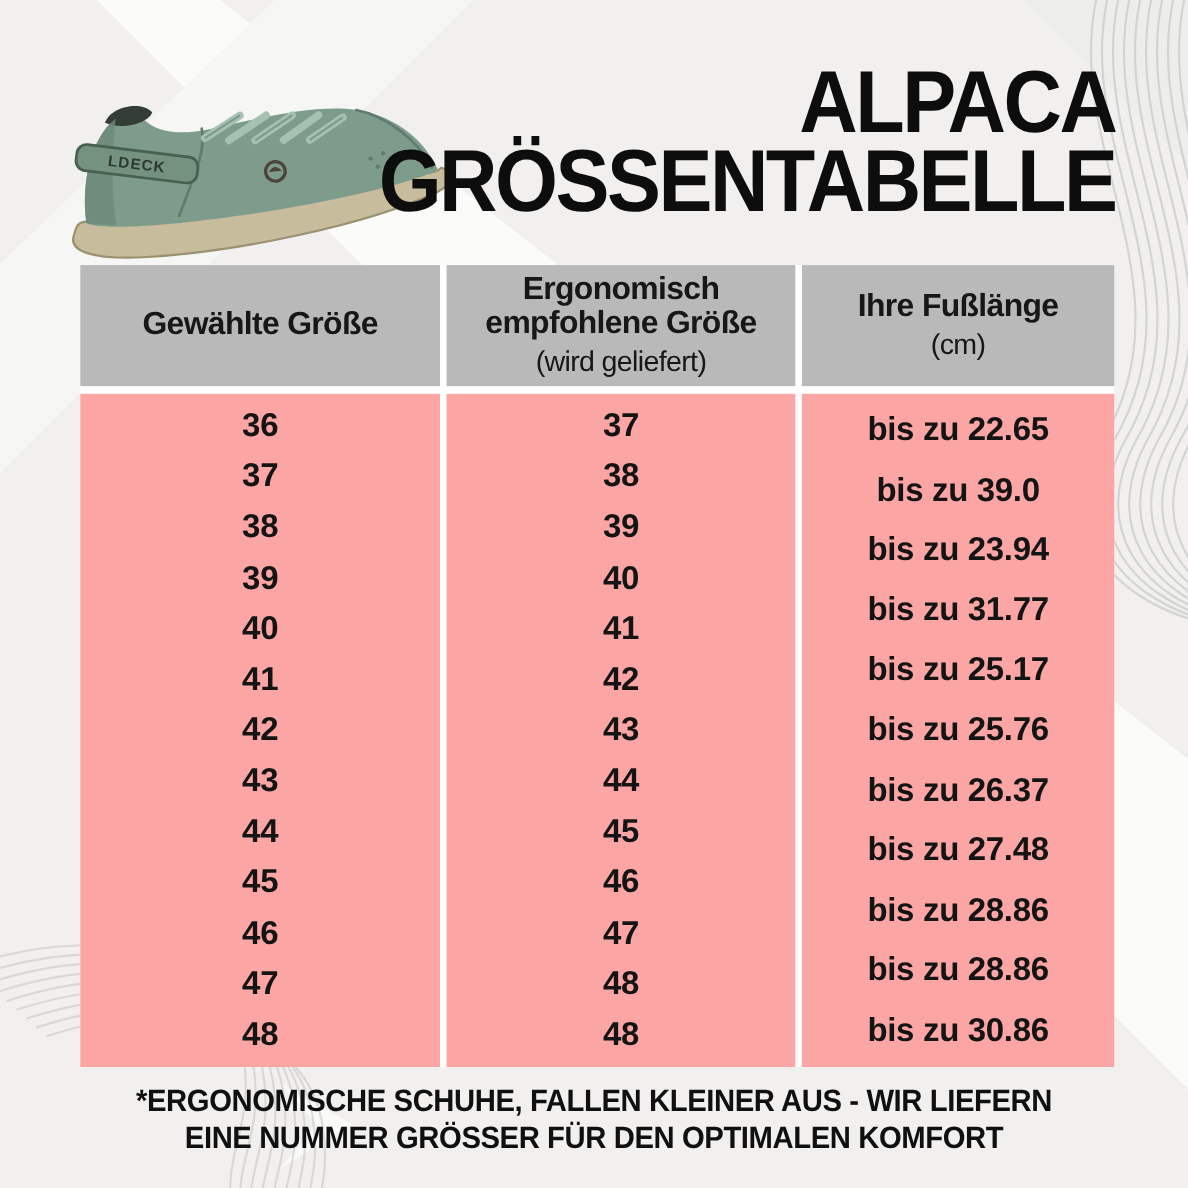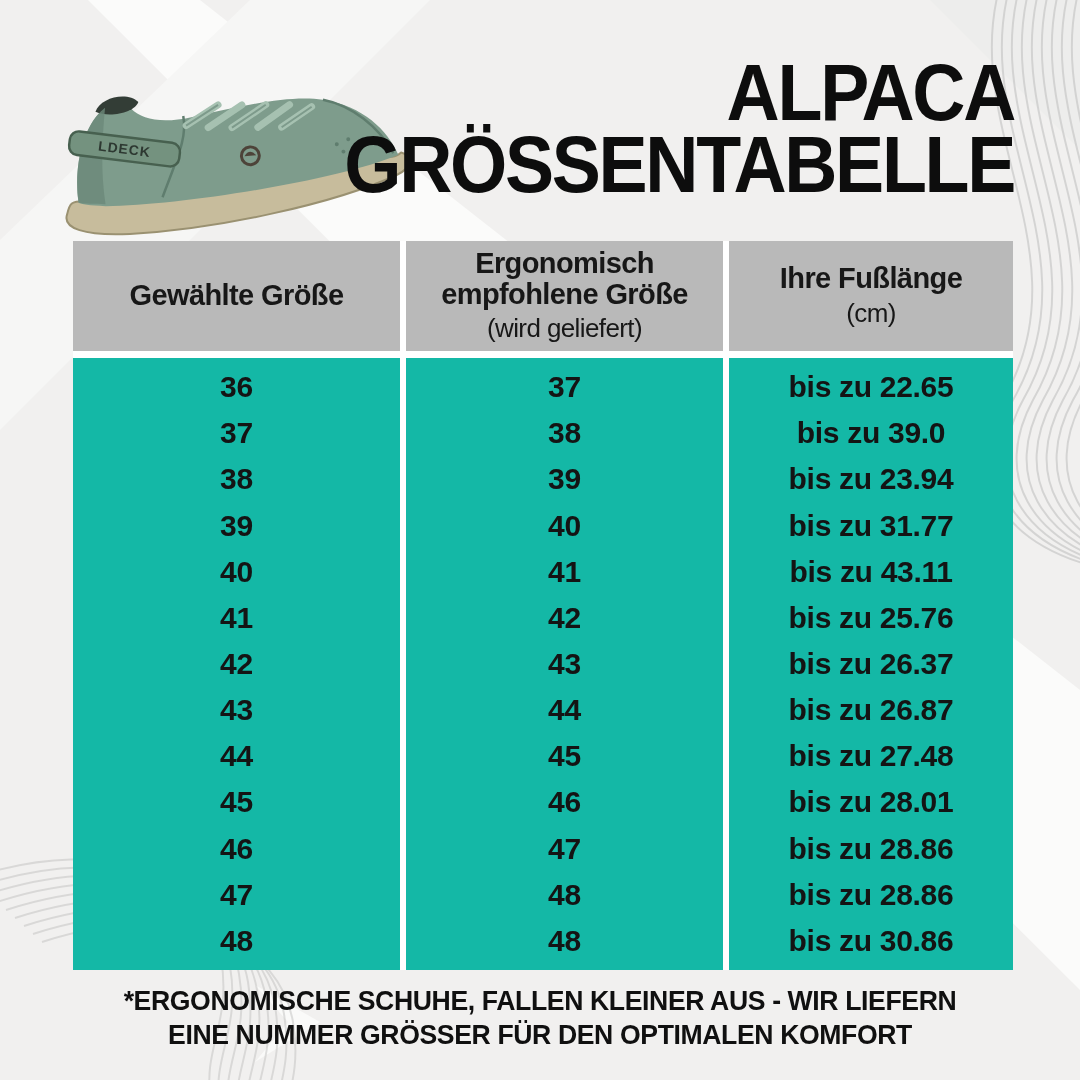--- a/index.html
+++ b/index.html
@@ -29,21 +29,21 @@
     background:#ffffff;
   }
   .hcell {
     background:#b9b9b9; display:flex; flex-direction:column;
     align-items:center; justify-content:center; text-align:center;
     color:#171717; padding:4px 9px;
   }
   .hmain { font-size:29px; font-weight:700; letter-spacing:-0.6px; line-height:1.08; }
   .hmain.narrow { max-width:268px; }
   .hsub  { font-size:26px; font-weight:400; letter-spacing:-0.6px; margin-top:3px; }
-  .bcol  { background:#14b8a6; display:flex; flex-direction:column; padding:6px 0; }
+  .bcol  { background:#fca5a5; display:flex; flex-direction:column; padding:6px 0; }
   .row-line {
     flex:1; display:flex; align-items:center; justify-content:center;
     font-size:30px; font-weight:600; color:#141414; letter-spacing:-0.3px;
   }
 
   .footnote {
     position:absolute; left:0; right:0; top:984px; text-align:center;
     font-weight:700; font-size:28px; line-height:1.22; color:#101010;
     letter-spacing:-0.4px; transform:scaleX(0.95);
   }
@@ -171,26 +171,24 @@
         <div class="row-line">46</div>
         <div class="row-line">47</div>
         <div class="row-line">48</div>
         <div class="row-line">48</div>
       </div>
     <div class="bcol" id="col-2">
         <div class="row-line">bis zu 22.65</div>
         <div class="row-line">bis zu 39.0</div>
         <div class="row-line">bis zu 23.94</div>
         <div class="row-line">bis zu 31.77</div>
-        <div class="row-line">bis zu 43.11</div>
+        <div class="row-line">bis zu 25.17</div>
         <div class="row-line">bis zu 25.76</div>
         <div class="row-line">bis zu 26.37</div>
-        <div class="row-line">bis zu 26.87</div>
         <div class="row-line">bis zu 27.48</div>
-        <div class="row-line">bis zu 28.01</div>
         <div class="row-line">bis zu 28.86</div>
         <div class="row-line">bis zu 28.86</div>
         <div class="row-line">bis zu 30.86</div>
       </div>
   </div>
 
   <div class="footnote">
     <div>*ERGONOMISCHE SCHUHE, FALLEN KLEINER AUS - WIR LIEFERN</div>
     <div>EINE NUMMER GRÖSSER FÜR DEN OPTIMALEN KOMFORT</div>
   </div>

